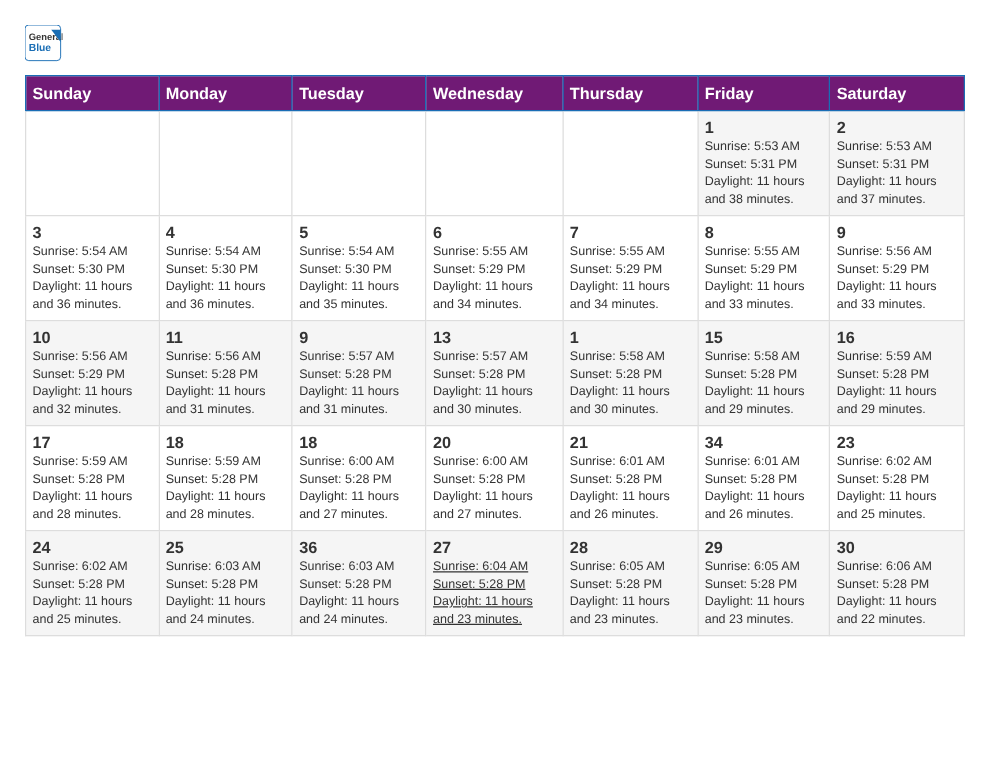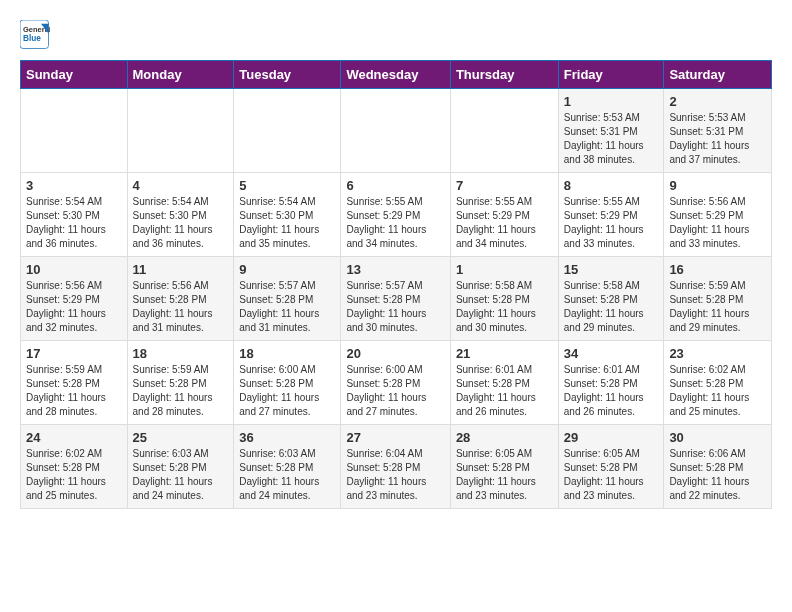--- a/index.html
+++ b/index.html
@@ -225,21 +225,21 @@
 Daylight: 11 hours and 24 minutes.</div>
           </td>
           <td>
             <span class="day-num">36</span>
             <div class="day-info" style="white-space: pre-line;">Sunrise: 6:03 AM
 Sunset: 5:28 PM
 Daylight: 11 hours and 24 minutes.</div>
           </td>
           <td>
             <span class="day-num">27</span>
-            <div class="day-info" style="white-space: pre-line;">Sunrise: 6:04 AM
+            <div class="day-info" style="white-space: pre-line; text-decoration: underline;">Sunrise: 6:04 AM
 Sunset: 5:28 PM
 Daylight: 11 hours and 23 minutes.</div>
           </td>
           <td>
             <span class="day-num">28</span>
             <div class="day-info" style="white-space: pre-line;">Sunrise: 6:05 AM
 Sunset: 5:28 PM
 Daylight: 11 hours and 23 minutes.</div>
           </td>
           <td>

